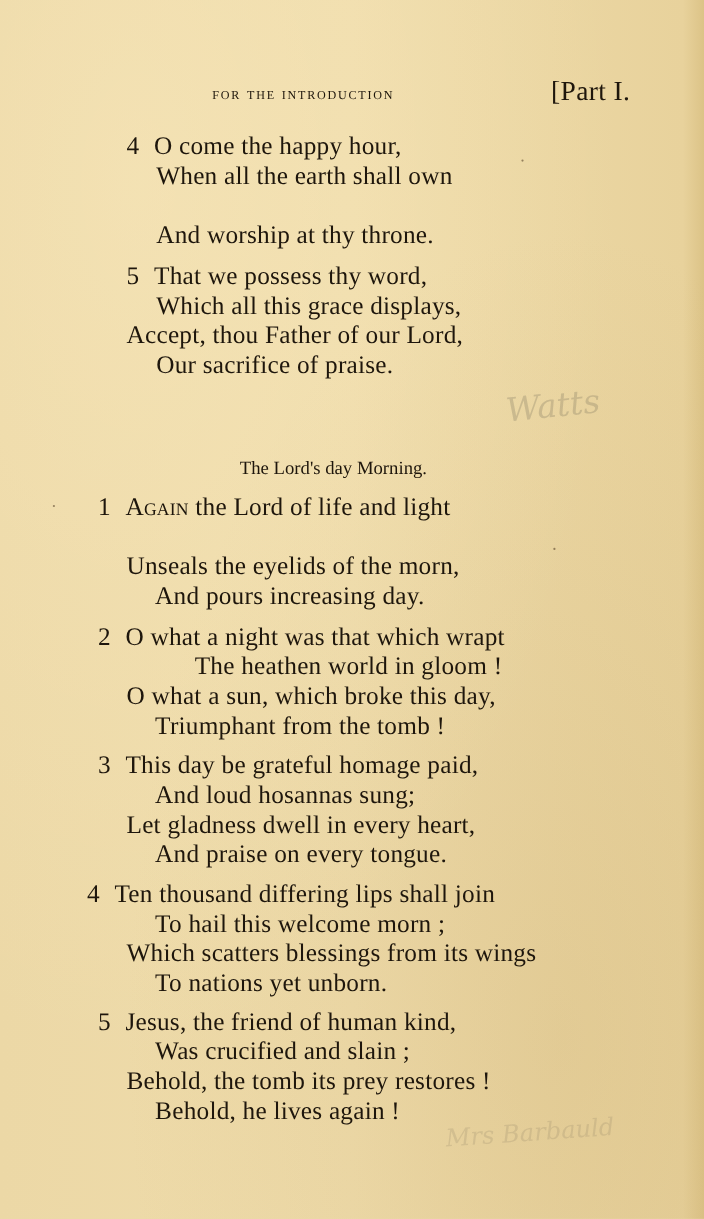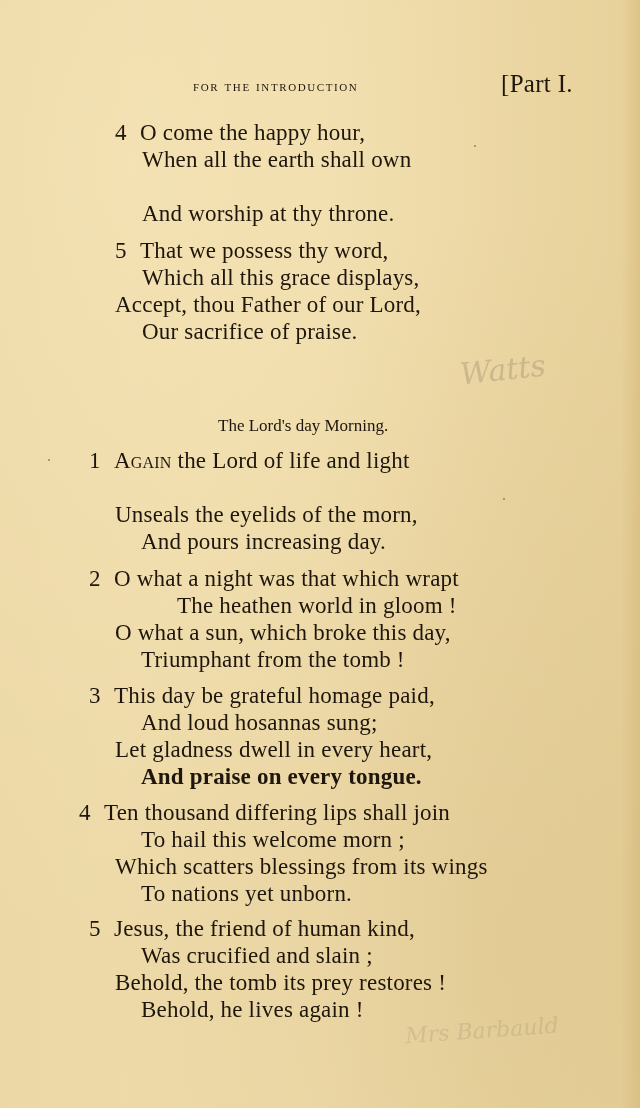--- a/index.html
+++ b/index.html
@@ -136,21 +136,21 @@
   </div>
   <div class="line" style="top:593px;left:153px;margin-left:24px;">The heathen world in gloom !</div>
   <div class="line" style="top:620px;left:115px;">O what a sun, which broke this day,</div>
   <div class="line" style="top:647px;left:141px;">Triumphant from the tomb !</div>
 
   <div class="line" style="top:683px;left:89px;">
     <span class="num">3</span><span>This day be grateful homage paid,</span>
   </div>
   <div class="line" style="top:710px;left:141px;">And loud hosannas sung;</div>
   <div class="line" style="top:737px;left:115px;">Let gladness dwell in every heart,</div>
-  <div class="line" style="top:764px;left:141px;font-weight:bold;">And praise on every tongue.</div>
+  <div class="line" style="top:764px;left:141px;">And praise on every tongue.</div>
 
   <div class="line" style="top:800px;left:79px;">
     <span class="num">4</span><span>Ten thousand differing lips shall join</span>
   </div>
   <div class="line" style="top:827px;left:141px;">To hail this welcome morn ;</div>
   <div class="line" style="top:854px;left:115px;">Which scatters blessings from its wings</div>
   <div class="line" style="top:881px;left:141px;">To nations yet unborn.</div>
 
   <div class="line" style="top:916px;left:89px;">
     <span class="num">5</span><span>Jesus, the friend of human kind,</span>

